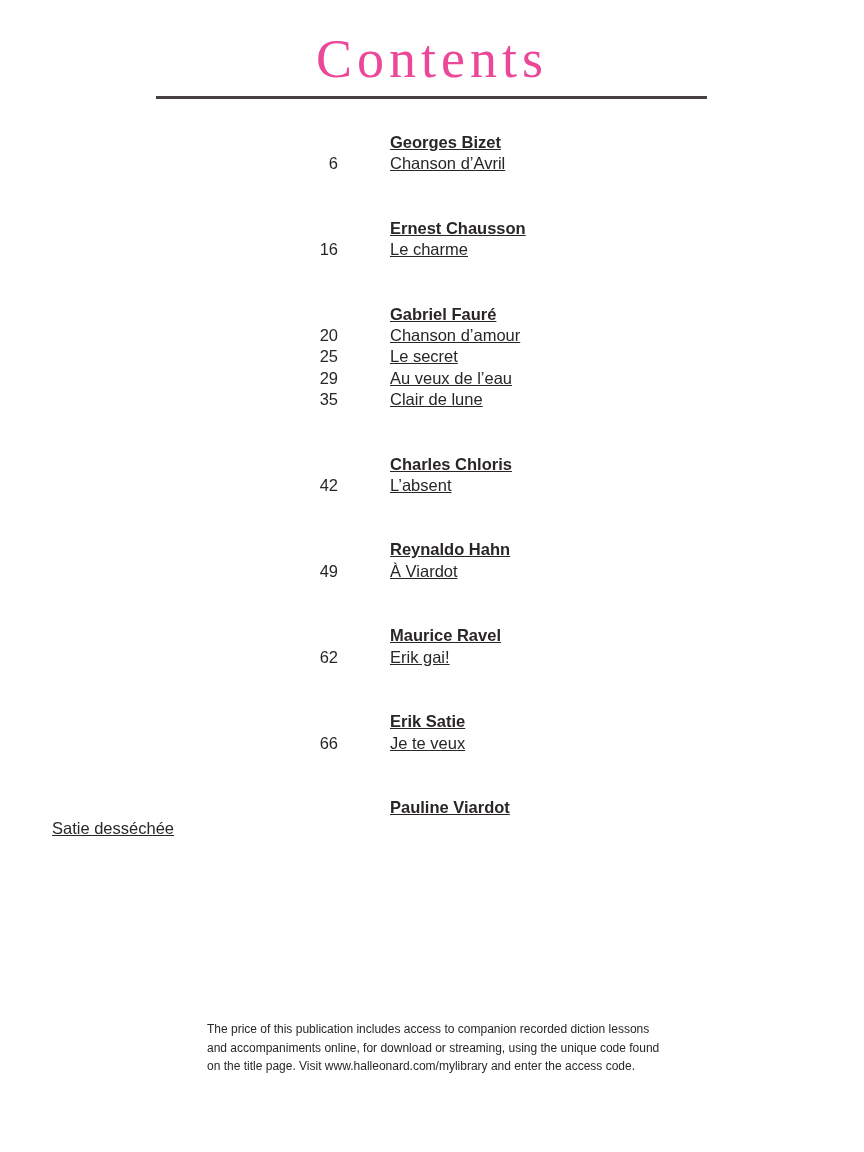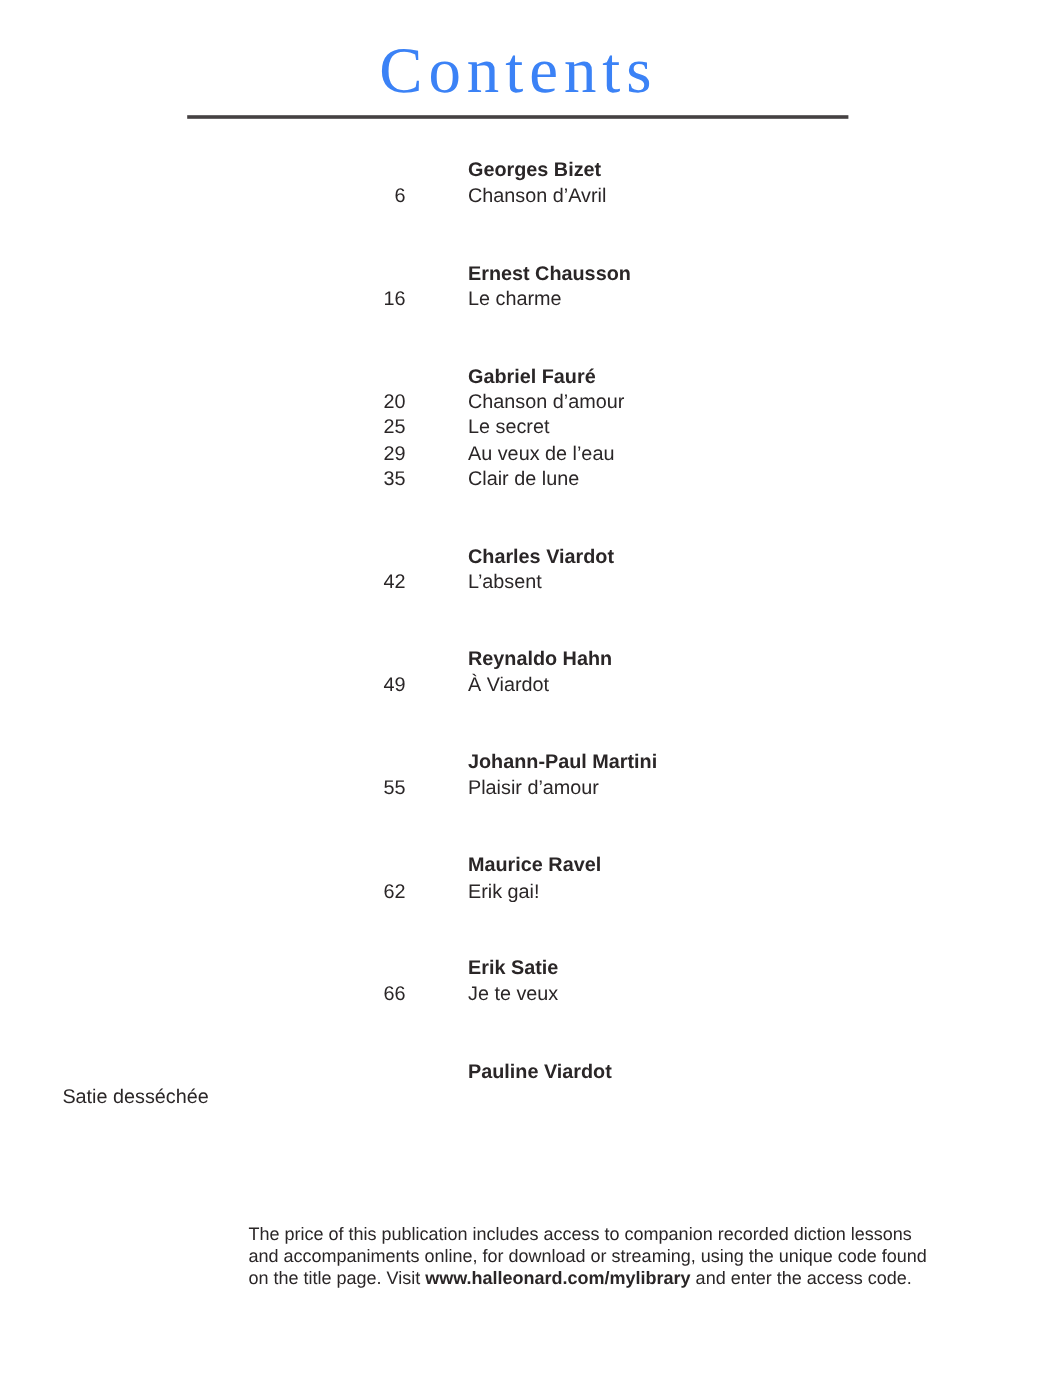--- a/index.html
+++ b/index.html
@@ -25,21 +25,21 @@
     top: 32px;
     left: 0;
     width: 100%;
     margin: 0;
     text-align: center;
     font-family: "Liberation Serif", serif;
     font-weight: normal;
     font-size: 54px;
     line-height: 54px;
     letter-spacing: 5px;
-    color: #3b82f6;
+    color: #ec4899;
   }
   .rule {
     position: absolute;
     left: 156px;
     top: 96px;
     width: 551px;
     height: 3px;
     background: #454142;
   }
   .toc {
@@ -55,34 +55,35 @@
   }
   .row {
     display: flex;
   }
   .num {
     width: 338px;
     text-align: right;
   }
   .cell {
     margin-left: 52px;
+    text-decoration: underline;
   }
   .composer {
     font-weight: bold;
   }
   .footer {
     position: absolute;
     left: 207px;
     top: 1020px;
-    font-size: 15px;
+    font-size: 12px;
     line-height: 18.6px;
     color: #2a2627;
   }
   .b {
-    font-weight: bold;
+    font-weight: normal;
   }
 </style>
 </head>
 <body>
 
 <div class="page">
 
   <h1 class="page-title">Contents</h1>
 
   <div class="rule"></div>
@@ -126,45 +127,35 @@
           <div class="cell">Au veux de l’eau</div>
         </div>
         <div class="row">
           <div class="num">35</div>
           <div class="cell">Clair de lune</div>
         </div>
       </section>
       <section class="section">
         <div class="row">
           <div class="num"></div>
-          <div class="cell composer">Charles Viardot</div>
+          <div class="cell composer">Charles Chloris</div>
         </div>
         <div class="row">
           <div class="num">42</div>
           <div class="cell">L’absent</div>
         </div>
       </section>
       <section class="section">
         <div class="row">
           <div class="num"></div>
           <div class="cell composer">Reynaldo Hahn</div>
         </div>
         <div class="row">
           <div class="num">49</div>
           <div class="cell">À Viardot</div>
-        </div>
-      </section>
-      <section class="section">
-        <div class="row">
-          <div class="num"></div>
-          <div class="cell composer">Johann-Paul Martini</div>
-        </div>
-        <div class="row">
-          <div class="num">55</div>
-          <div class="cell">Plaisir d’amour</div>
         </div>
       </section>
       <section class="section">
         <div class="row">
           <div class="num"></div>
           <div class="cell composer">Maurice Ravel</div>
         </div>
         <div class="row">
           <div class="num">62</div>
           <div class="cell">Erik gai!</div>

